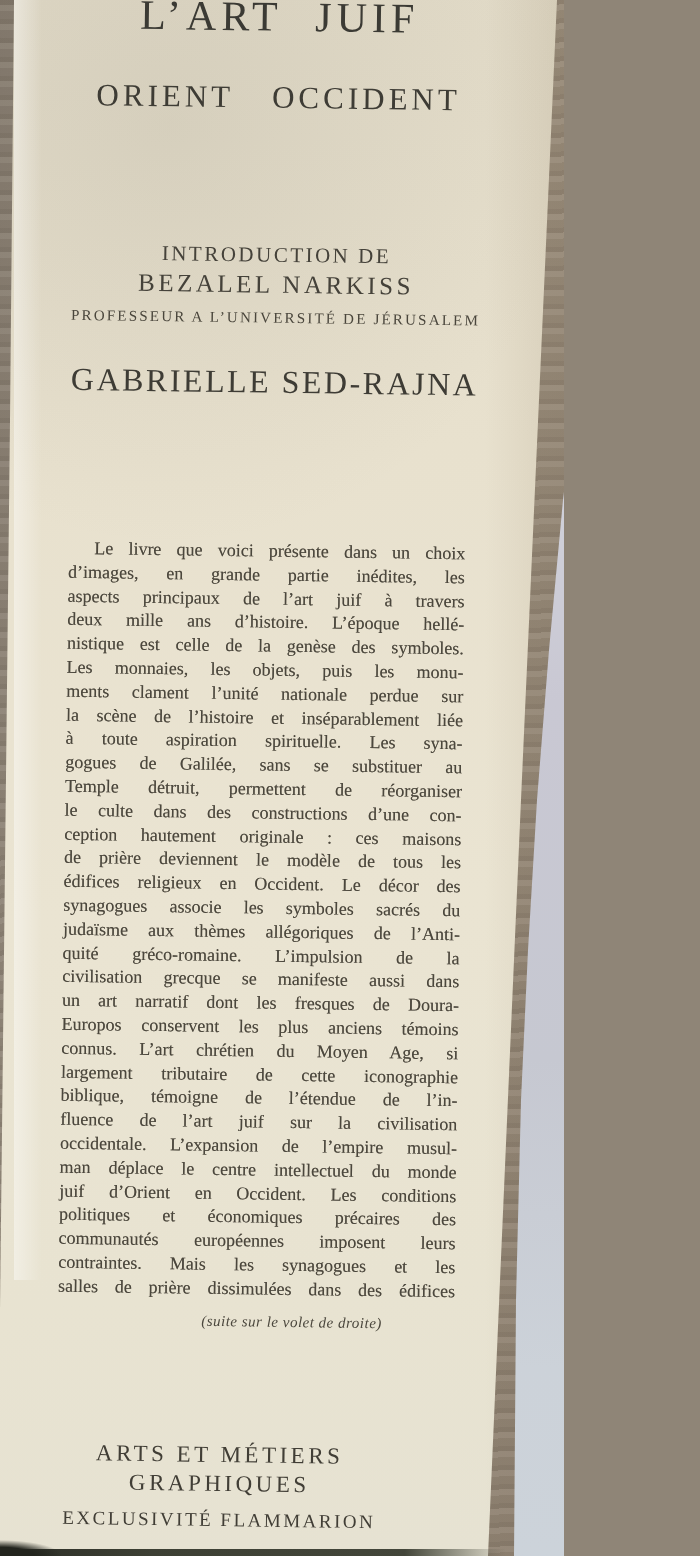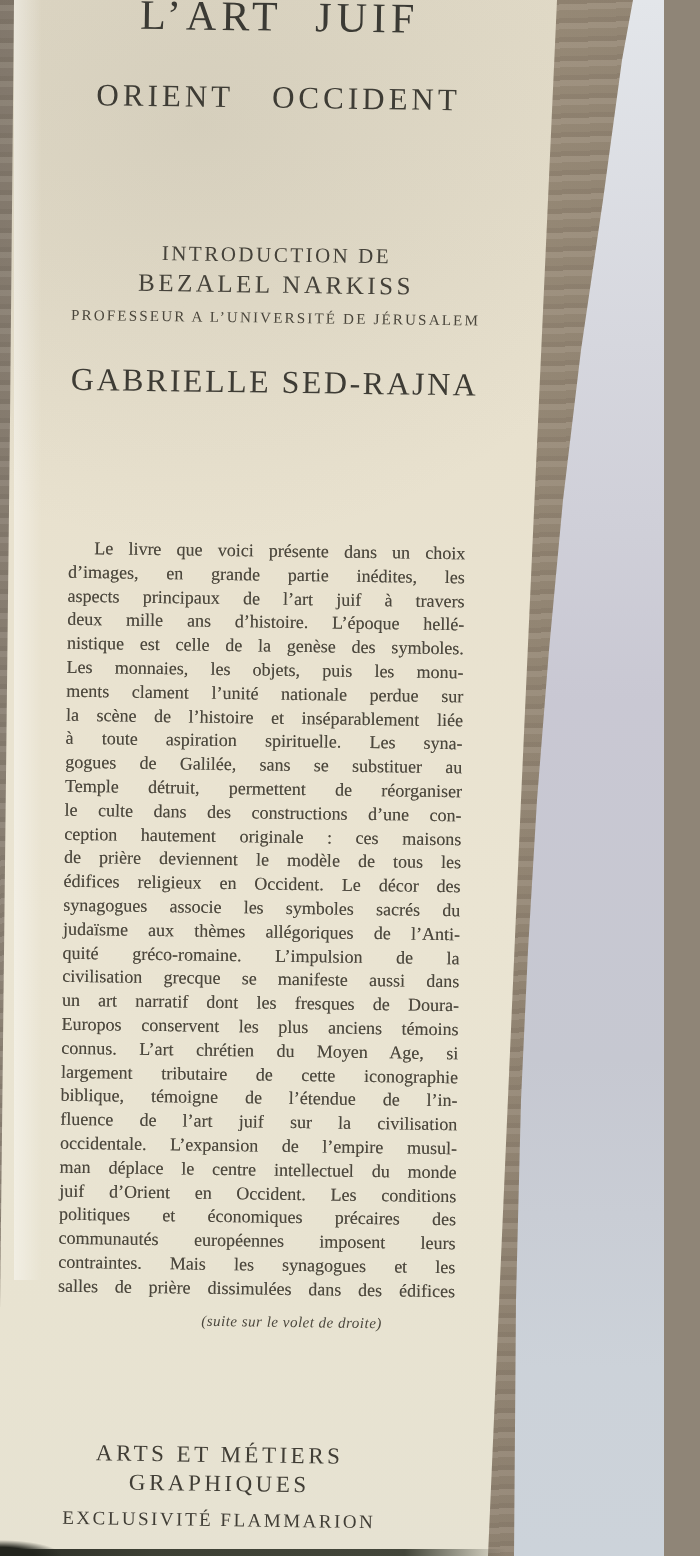--- a/index.html
+++ b/index.html
@@ -1,17 +1,17 @@
 <!DOCTYPE html>
 <html><head>
 <meta charset="utf-8">
 <style>
   html,body{margin:0;padding:0;background:#8f8577;}
   .scene{
-    position:relative;width:664px;height:1556px;overflow:hidden;
+    position:relative;width:564px;height:1556px;overflow:hidden;
     font-family:"Liberation Serif", serif;
     background:
       repeating-linear-gradient(178deg, rgba(40,32,24,0.10) 0 5px, rgba(255,255,255,0.05) 5px 11px, rgba(0,0,0,0.03) 11px 19px),
       linear-gradient(100deg,#857b6e 0%, #948a7c 30%, #9a8c79 60%, #8d8070 100%);
   }
   
   .white-sheet{
     position:absolute;inset:0;
     clip-path:polygon(633px 0, 700px 0, 700px 1556px, 514px 1556px,
       516px 1300px, 521px 1100px, 528px 950px, 537px 800px, 549px 650px,

